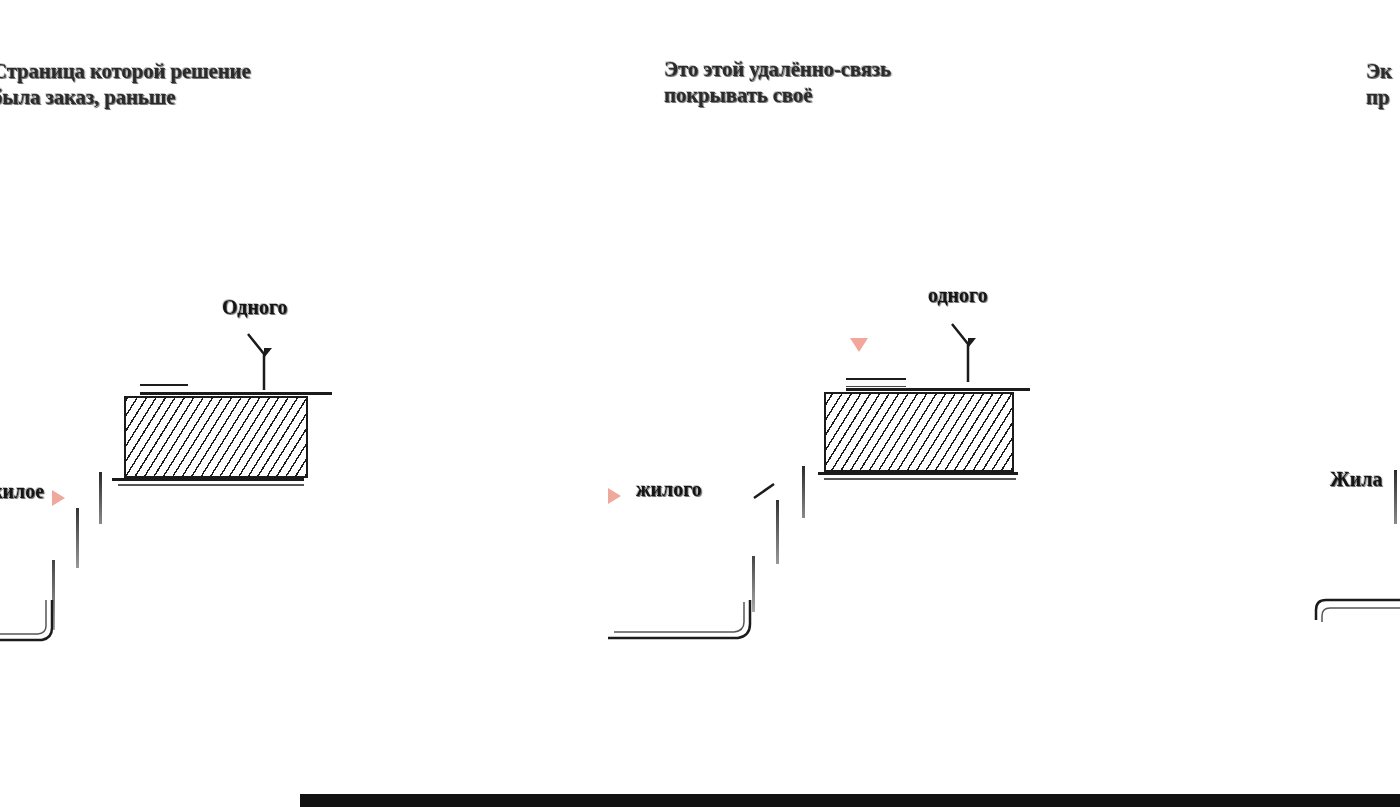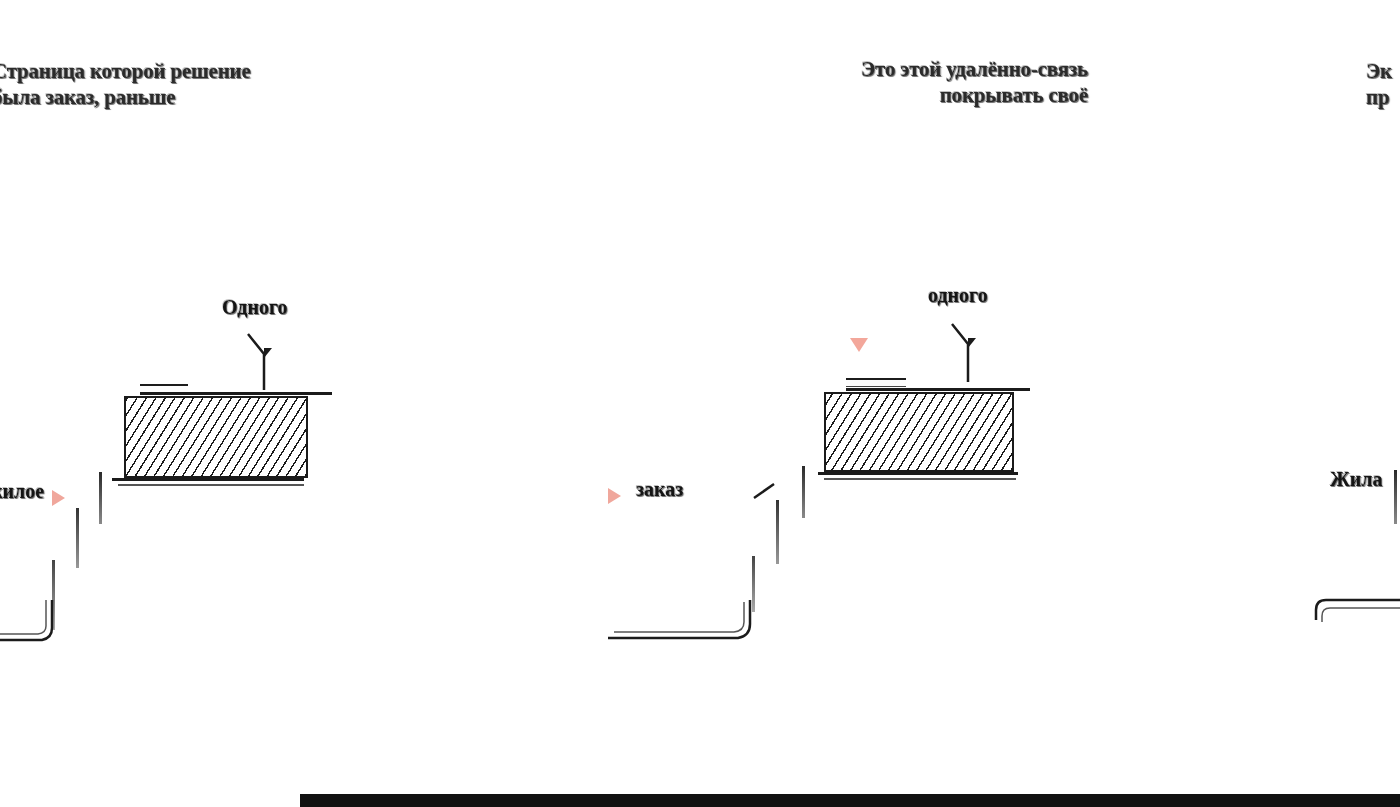--- a/index.html
+++ b/index.html
@@ -106,21 +106,21 @@
   }
 </style>
 </head>
 <body>
 
 <div class="canvas">
 
   <div class="caption smear ghost" style="left:-8px; top:58px; width:440px;">Страница которой решение
 была заказ, раньше</div>
 
-  <div class="caption smear ghost" style="left:628px; top:56px; width:460px; text-align:right;font-family:Liberation Serif, serif;">Это этой удалённо-связь
+  <div class="caption smear ghost" style="left:664px; top:56px; width:460px; text-align:left;font-family:Liberation Serif, serif;">Это этой удалённо-связь
 покрывать своё</div>
 
   <div class="caption smear ghost" style="left:1366px; top:58px; width:120px;">Эк
 пр</div>
 
   <div class="label smear" style="left:222px; top:296px;">Одного</div>
 
   <div class="leader" style="left:244px; top:332px;">
     <svg width="40" height="60" viewBox="0 0 40 60">
       <path d="M4 2 L20 22 L20 58" stroke="#1b1b1b" stroke-width="2.5" fill="none"></path>
@@ -162,21 +162,21 @@
 
   <div class="cap-top" style="left:846px; top:378px; width:60px;"></div>
   <div class="rule h" style="left:846px; top:388px; width:184px;"></div>
 
   <div class="hatch-block" style="left:824px; top:392px; width:186px; height:76px;"></div>
   <div class="rule h" style="left:818px; top:472px; width:200px;"></div>
   <div class="rule soft" style="left:824px; top:478px; width:192px;"></div>
 
   <div class="post" style="left:802px; top:466px; height:52px;"></div>
   <div class="arrow-right" style="left:608px; top:488px;"></div>
-  <div class="label smear" style="left:636px; top:478px;">заказ</div>
+  <div class="label smear" style="left:636px; top:478px;">жилого</div>
   <div class="leader" style="left:752px; top:482px;">
     <svg width="34" height="24" viewBox="0 0 34 24">
       <path d="M2 16 L22 2" stroke="#1b1b1b" stroke-width="2.5" fill="none"></path>
     </svg>
   </div>
 
   <div class="post" style="left:776px; top:500px; height:64px; background:linear-gradient(to bottom,#333,#999);"></div>
   <div class="post" style="left:752px; top:556px; height:56px; background:linear-gradient(to bottom,#444,#aaa);"></div>
 
   <div class="foot" style="left:600px; top:600px;">

